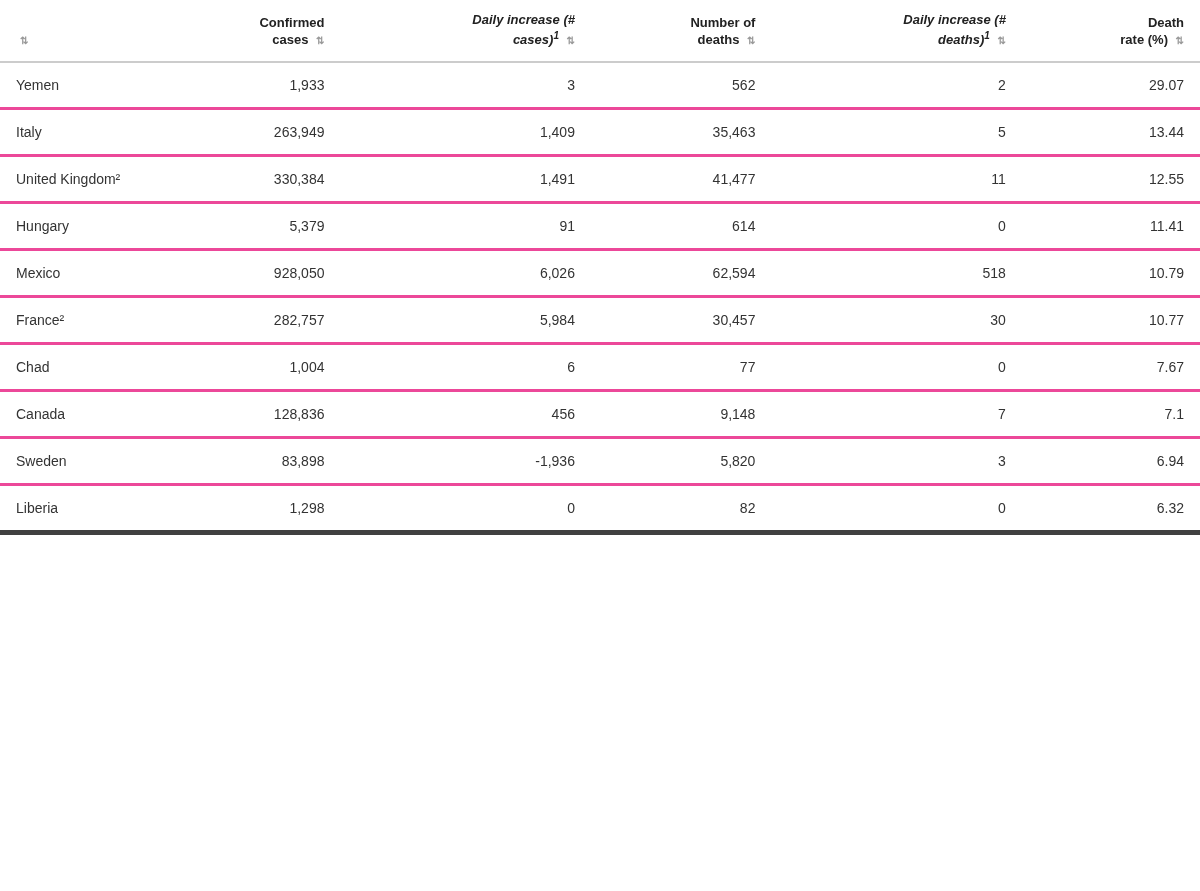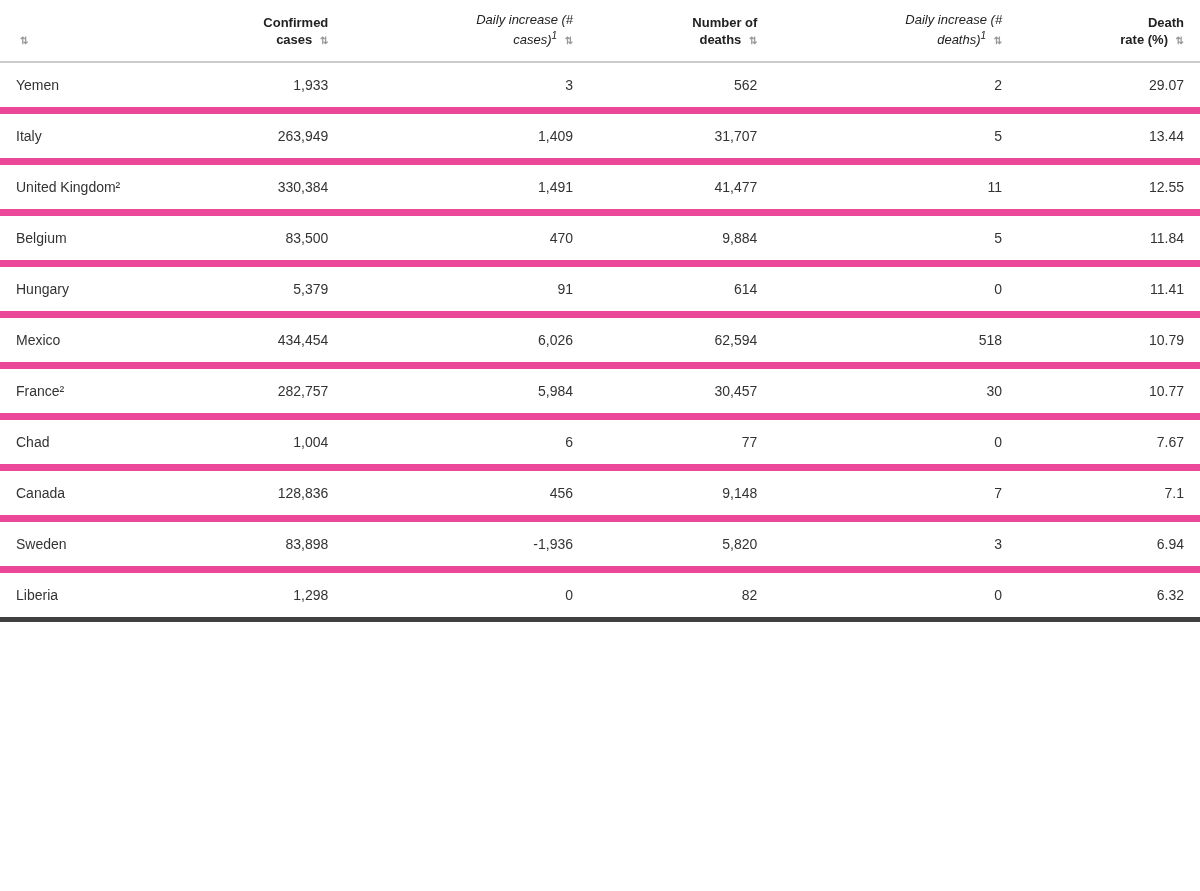--- a/index.html
+++ b/index.html
@@ -38,21 +38,21 @@
       font-size: 13px;
       color: #222;
       vertical-align: bottom;
       position: relative;
       line-height: 1.3;
       margin-top: 32px;
     }
 
     th em {
       font-style: italic;
-      font-weight: 400;
+      font-weight: 700;
     }
 
     th:first-child {
       text-align: left;
       width: 160px;
     }
 
     th .sort-icon {
       display: inline-block;
       font-size: 10px;
@@ -66,21 +66,21 @@
       text-align: right;
       font-size: 14px;
       color: #333;
     }
 
     td:first-child {
       text-align: left;
     }
 
     tbody tr {
-      border-bottom: 7px solid #ec4899;
+      border-bottom: 3px solid #ec4899;
     }
 
     tbody tr:last-child {
       border-bottom: 5px solid #404040;
     }
 
     .superscript {
       font-size: 10px;
       vertical-align: super;
     }
@@ -123,51 +123,43 @@
           <td>1,933</td>
           <td>3</td>
           <td>562</td>
           <td>2</td>
           <td>29.07</td>
         </tr>
         <tr>
           <td>Italy</td>
           <td>263,949</td>
           <td>1,409</td>
-          <td>31,707</td>
+          <td>35,463</td>
           <td>5</td>
           <td>13.44</td>
         </tr>
         <tr>
           <td>United Kingdom²</td>
           <td>330,384</td>
           <td>1,491</td>
           <td>41,477</td>
           <td>11</td>
           <td>12.55</td>
         </tr>
         <tr>
-          <td>Belgium</td>
-          <td>83,500</td>
-          <td>470</td>
-          <td>9,884</td>
-          <td>5</td>
-          <td>11.84</td>
-        </tr>
-        <tr>
           <td>Hungary</td>
           <td>5,379</td>
           <td>91</td>
           <td>614</td>
           <td>0</td>
           <td>11.41</td>
         </tr>
         <tr>
           <td>Mexico</td>
-          <td>434,454</td>
+          <td>928,050</td>
           <td>6,026</td>
           <td>62,594</td>
           <td>518</td>
           <td>10.79</td>
         </tr>
         <tr>
           <td>France²</td>
           <td>282,757</td>
           <td>5,984</td>
           <td>30,457</td>

